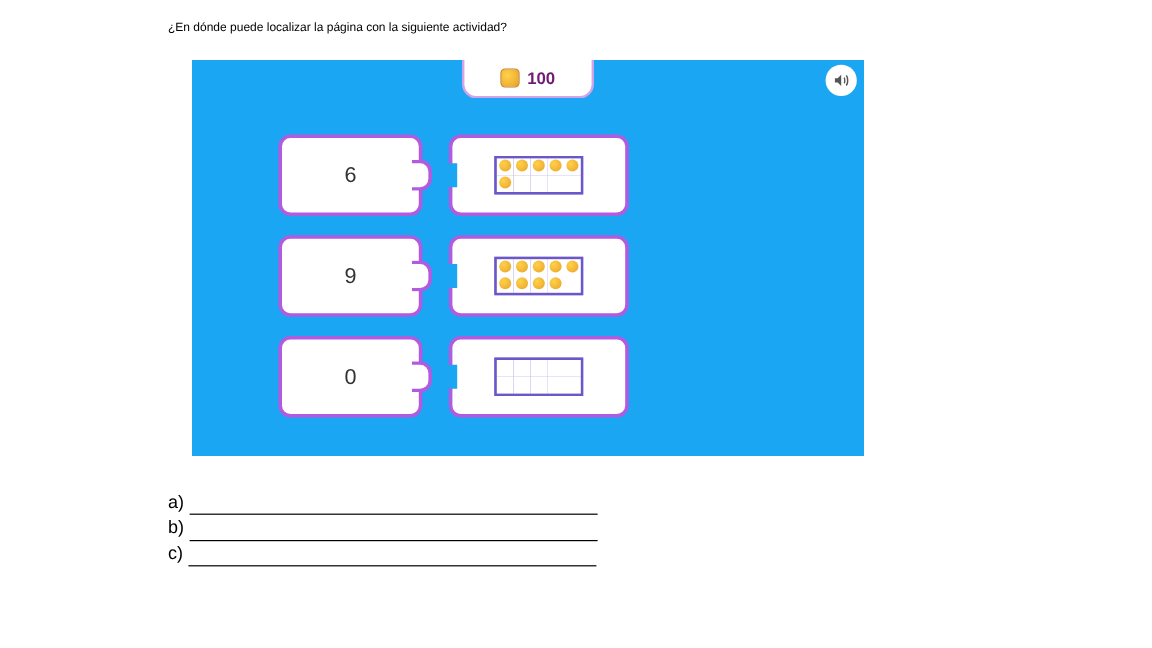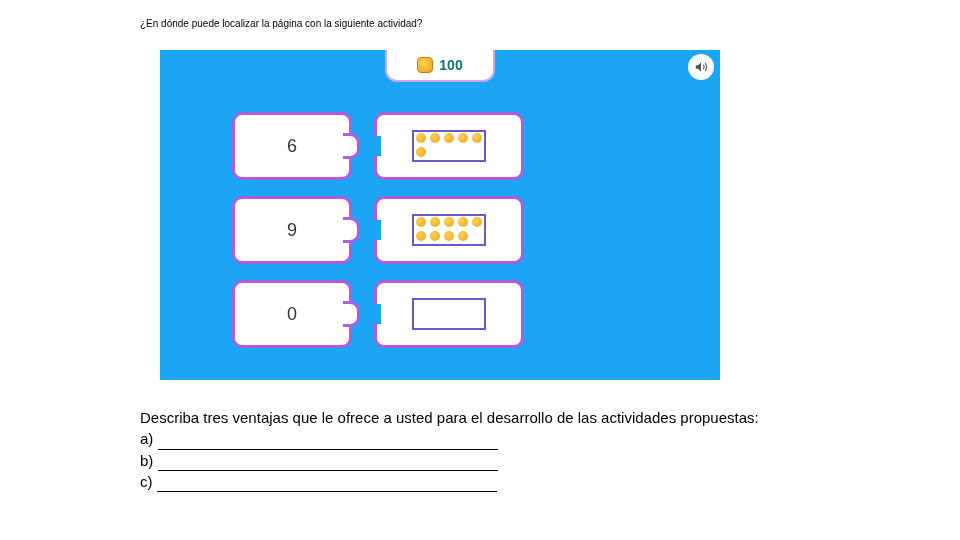--- a/index.html
+++ b/index.html
@@ -49,21 +49,21 @@
     gap: 6px;
   }
   .coin {
     width: 16px; height: 16px;
     border-radius: 4px;
     background: radial-gradient(circle at 35% 35%, #ffd24a, #e8a12a);
     border: 1px solid #c77f14;
   }
   .coinval {
     font-weight: bold;
-    color: #0f766e;
+    color: #701a75;
     font-size: 14px;
   }
   .sound {
     position: absolute;
     right: 6px;
     top: 4px;
     width: 26px;
     height: 26px;
     border-radius: 50%;
     background: #fff;
@@ -269,17 +269,16 @@
             <div class="cell"></div>
             <div class="cell"></div>
             <div class="cell"></div>
           </div>
       </div>
     </div>
   </div>
 </div>
 
 <div class="bottom-text">
-  <div>Describa tres ventajas que le ofrece a usted para el desarrollo de las actividades propuestas:</div>
   <div class="ans-line"><span>a)</span> <span class="blank"></span></div>
   <div class="ans-line"><span>b)</span> <span class="blank"></span></div>
   <div class="ans-line"><span>c)</span> <span class="blank"></span></div>
 </div>
 
 </body></html>

